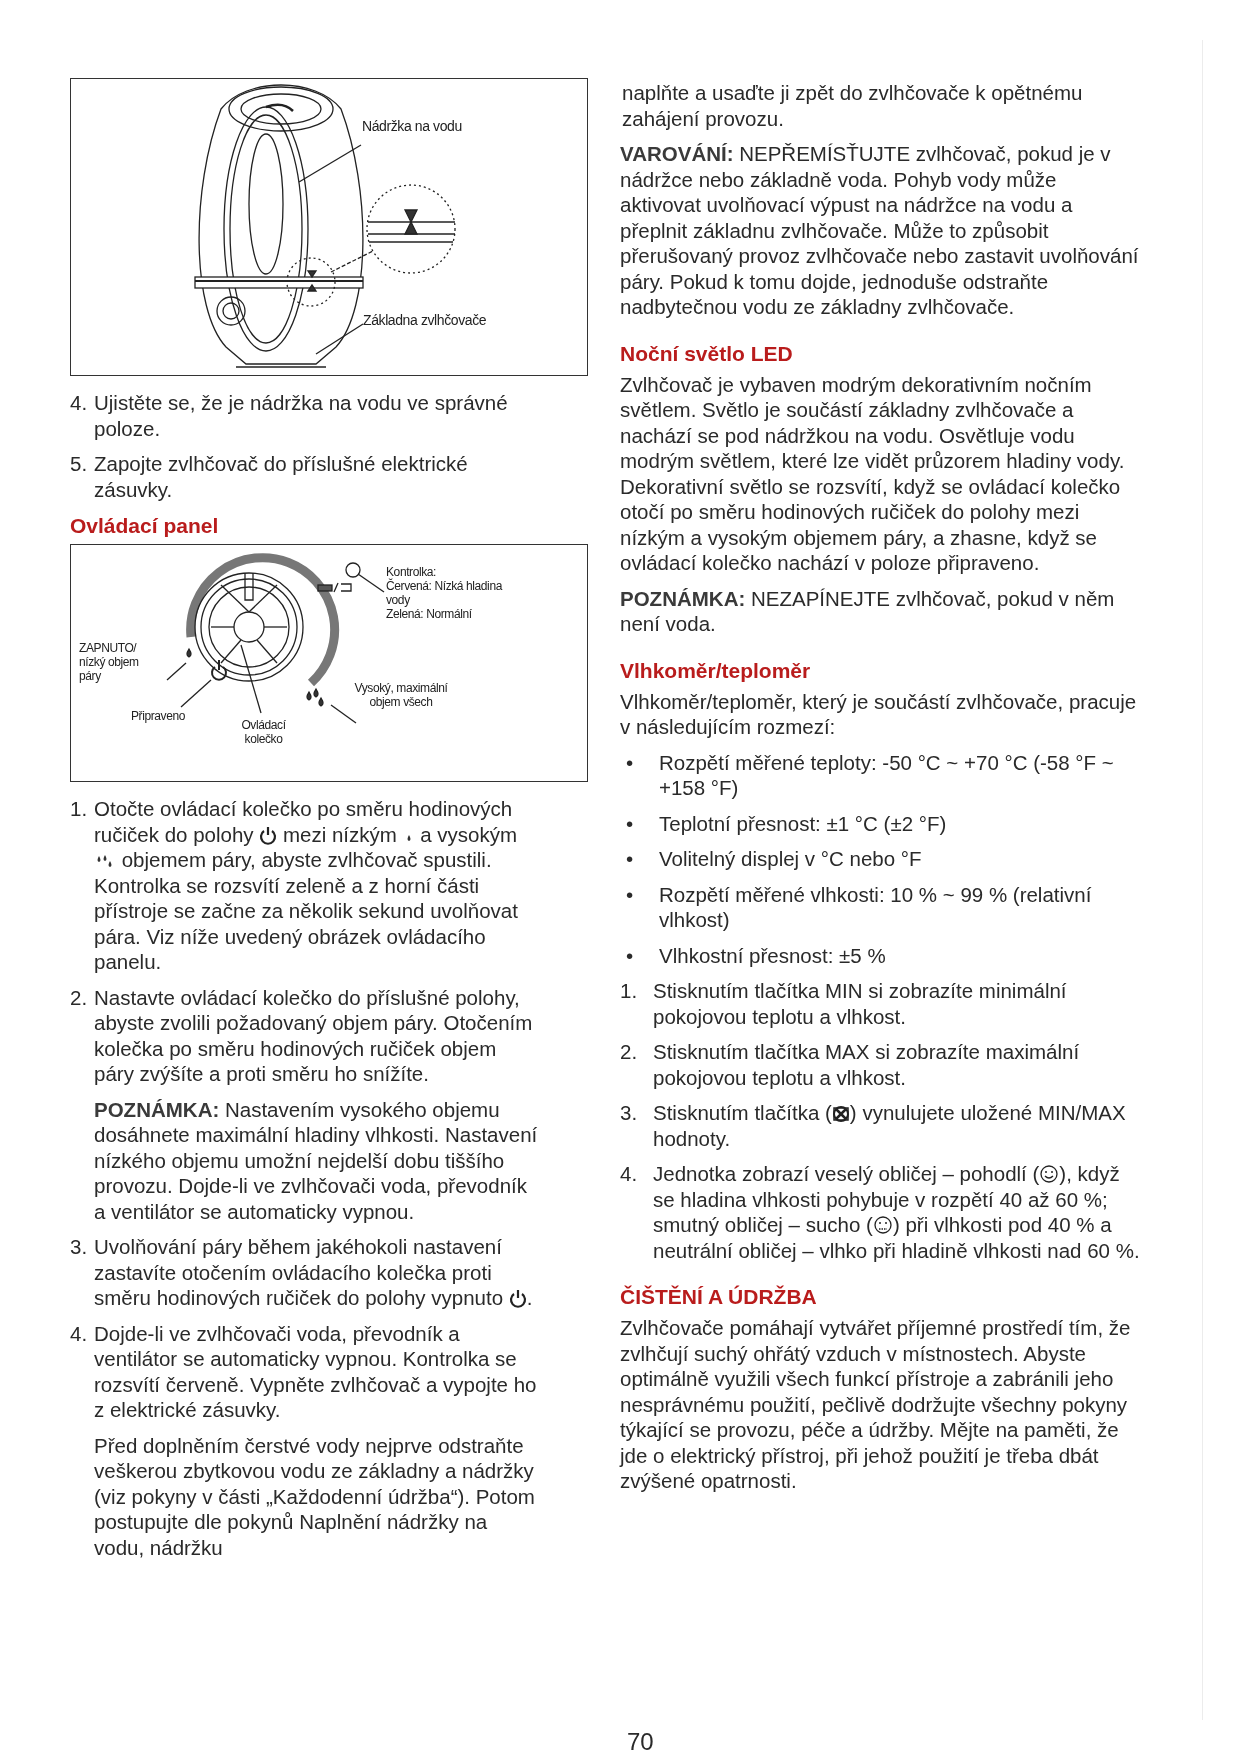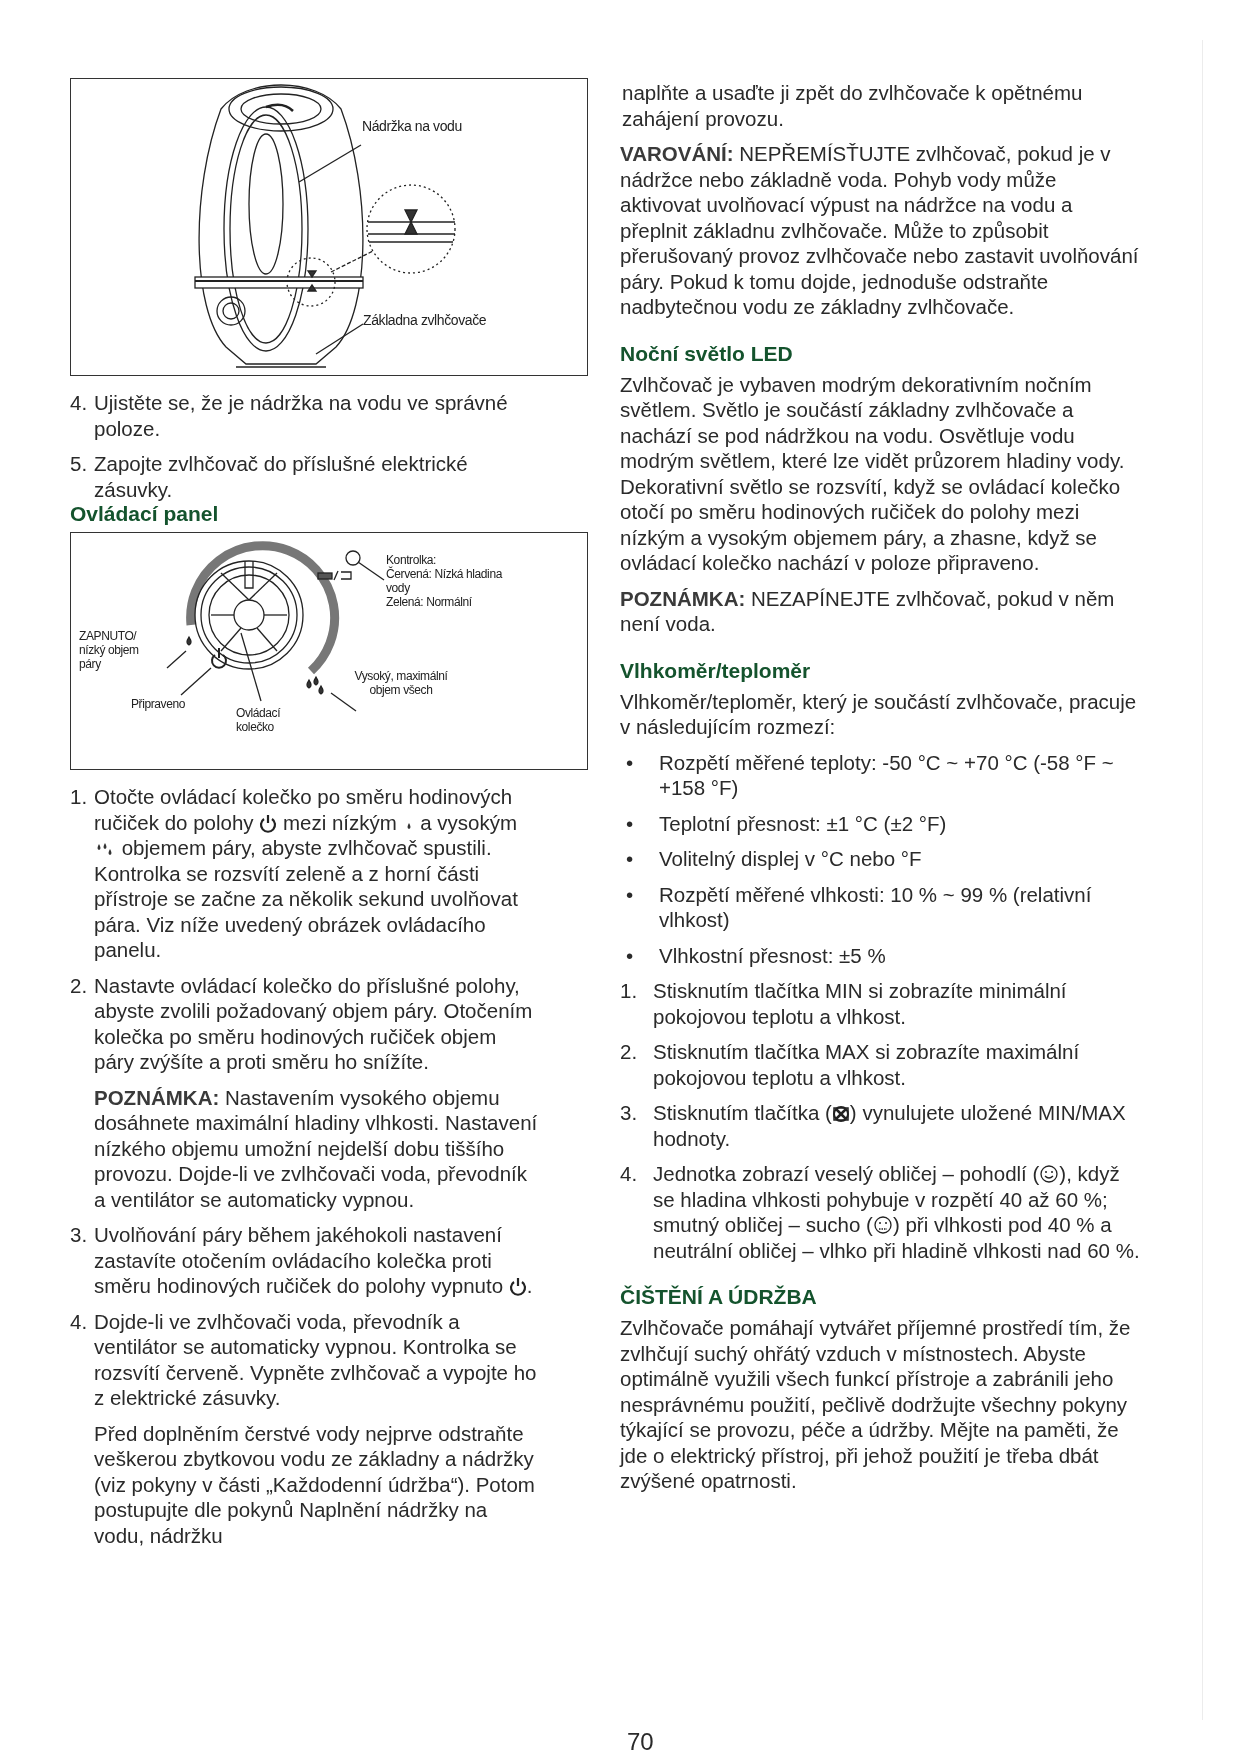--- a/index.html
+++ b/index.html
@@ -10,21 +10,21 @@
   .col-right { left:620px; width:520px; top:80px; }
   .figure { border:1.6px solid #333; position:relative; background:#fff; }
   .fig1 { width:516px; height:296px; margin-left:0; }
   .fig2 { width:516px; height:236px; }
   p, .item { font-size:20.5px; line-height:25.5px; margin:0; }
   .item { display:flex; margin-top:10px; }
   .item .num { width:24px; flex:none; }
   .item .txt { flex:1; }
   .bullet { display:flex; margin-top:10px; font-size:20.5px; line-height:25.5px; }
   .bullet .dot { width:33px; flex:none; padding-left:6px; }
-  .h2 { font-weight:bold; font-size:21px; color:#14532d; margin-top:22px; margin-bottom:6px; }
+  .h2 { font-weight:bold; font-size:21px; color:#b91c1c; margin-top:22px; margin-bottom:6px; }
   .para-indent { padding-left:24px; margin-top:10px; }
   .strong { font-weight:bold; color:#3a3a3a; }
   .lbl { position:absolute; font-family:"Liberation Sans", sans-serif; font-size:12px; line-height:14px; color:#222; letter-spacing:-0.4px; }
   .page-num { position:absolute; left:580px; top:1728px; font-size:24px;margin-left:47px; }
   .edge-line { position:absolute; left:1202px; top:40px; width:1px; height:1680px; background:#ececec; }
   .inline-ico { display:inline-block; vertical-align:-3px; }
 </style>
 </head>
 <body>
 
@@ -75,21 +75,21 @@
 
   <div class="item" style="margin-top:14px;">
     <span class="num">4.</span>
     <span class="txt">Ujistěte se, že je nádržka na vodu ve správné poloze.</span>
   </div>
   <div class="item">
     <span class="num">5.</span>
     <span class="txt">Zapojte zvlhčovač do příslušné elektrické zásuvky.</span>
   </div>
 
-  <div class="h2" style="margin-top:0;">Ovládací panel</div>
+  <div class="h2" style="margin-top:12px;">Ovládací panel</div>
 
   <div class="figure fig2">
     <svg width="516" height="236" viewBox="0 0 516 236">
       <g fill="none" stroke="#222" stroke-width="1.3">
 
         <path d="M120,92 A72,72 0 1,1 240,138" stroke="#777" stroke-width="9"></path>
         <circle cx="178" cy="82" r="54"></circle>
         <circle cx="178" cy="82" r="48"></circle>
         <circle cx="178" cy="82" r="40"></circle>
         <circle cx="178" cy="82" r="15"></circle>
@@ -116,21 +116,21 @@
 
         <circle cx="282" cy="25" r="7"></circle>
         <line x1="287" y1="29" x2="313" y2="47"></line>
         <rect x="247" y="40" width="14" height="6" fill="#555"></rect>
         <line x1="263" y1="47" x2="267" y2="38"></line>
         <path d="M270,39 L280,39 L280,46 L270,46"></path>
       </g>
     </svg>
     <span class="lbl" style="left:8px;top:96px;width:80px;">ZAPNUTO/ nízký objem páry</span>
     <span class="lbl" style="left:60px;top:164px;">Připraveno</span>
-    <span class="lbl" style="left:165px;top:173px;width:55px;">Ovládací kolečko</span>
+    <span class="lbl" style="left:165px;top:173px;width:55px;text-align:center;">Ovládací kolečko</span>
     <span class="lbl" style="left:280px;top:136px;width:100px;text-align:center;">Vysoký, maximální objem všech</span>
     <span class="lbl" style="left:315px;top:20px;width:120px;">
       <span>Kontrolka:</span><br>
       <span>Červená: Nízká hladina vody</span><br>
       <span>Zelená: Normální</span>
     </span>
   </div>
 
   <div class="item" style="margin-top:14px;">
     <span class="num">1.</span>

